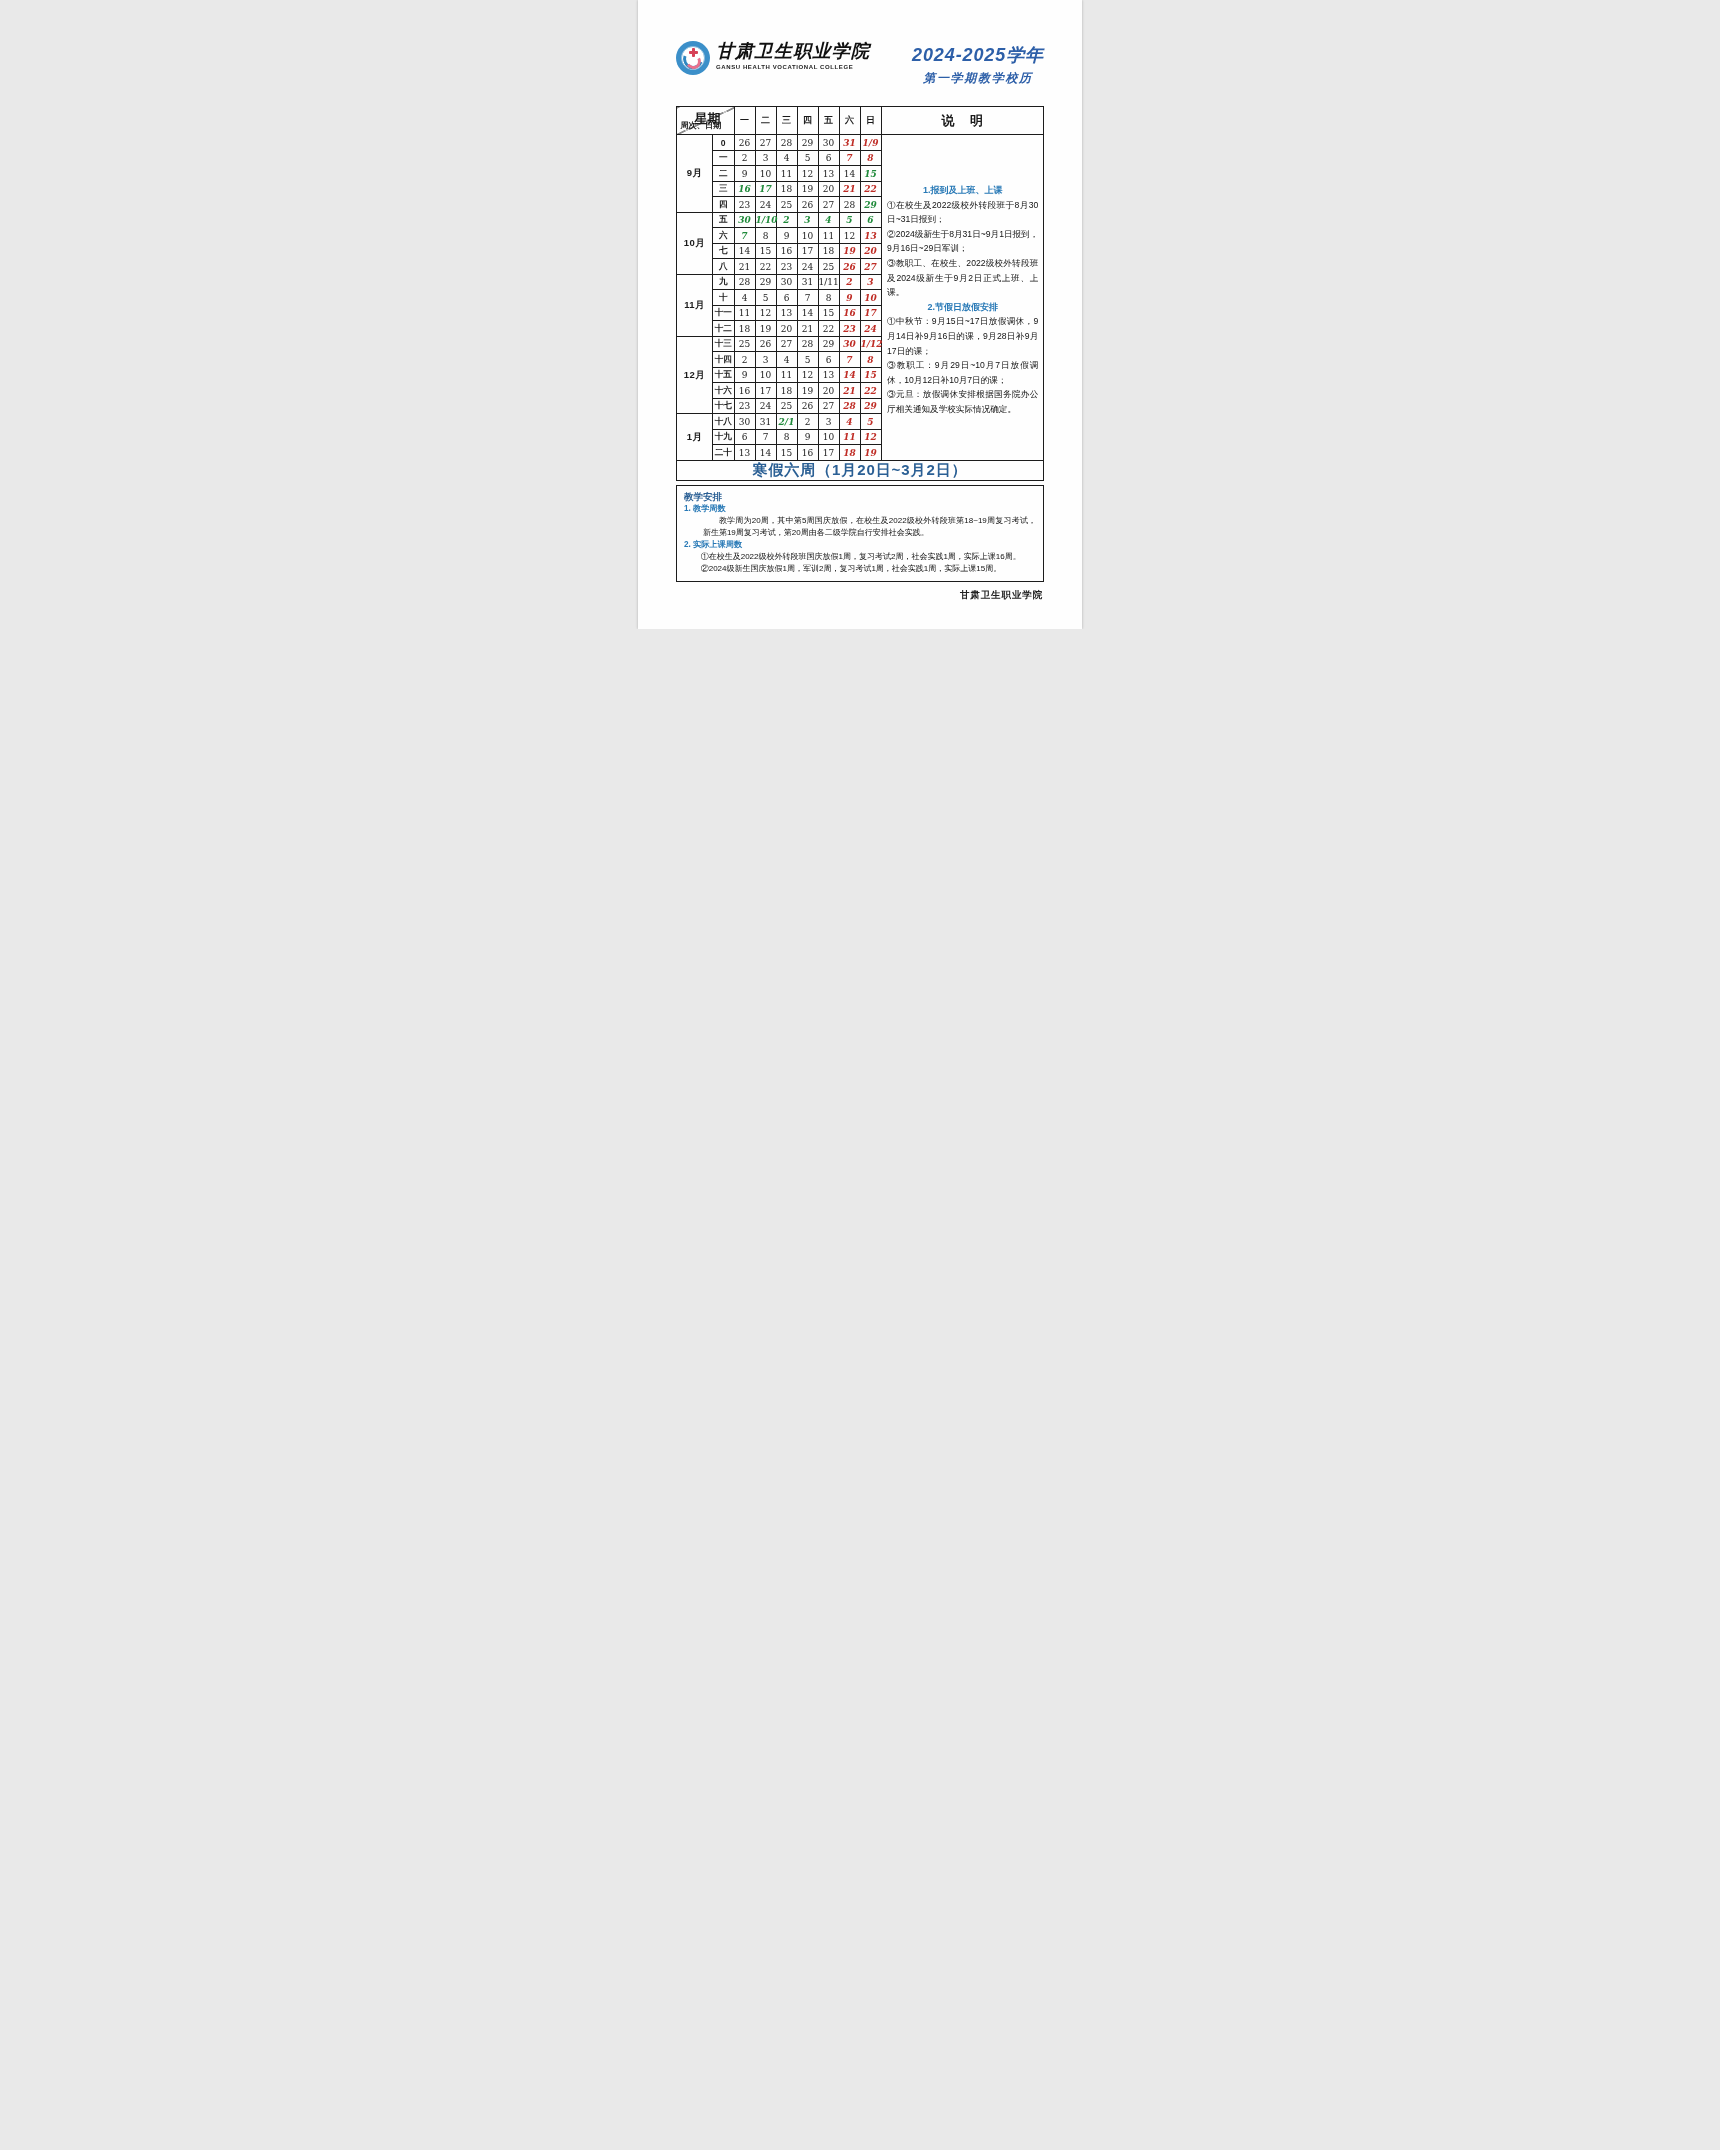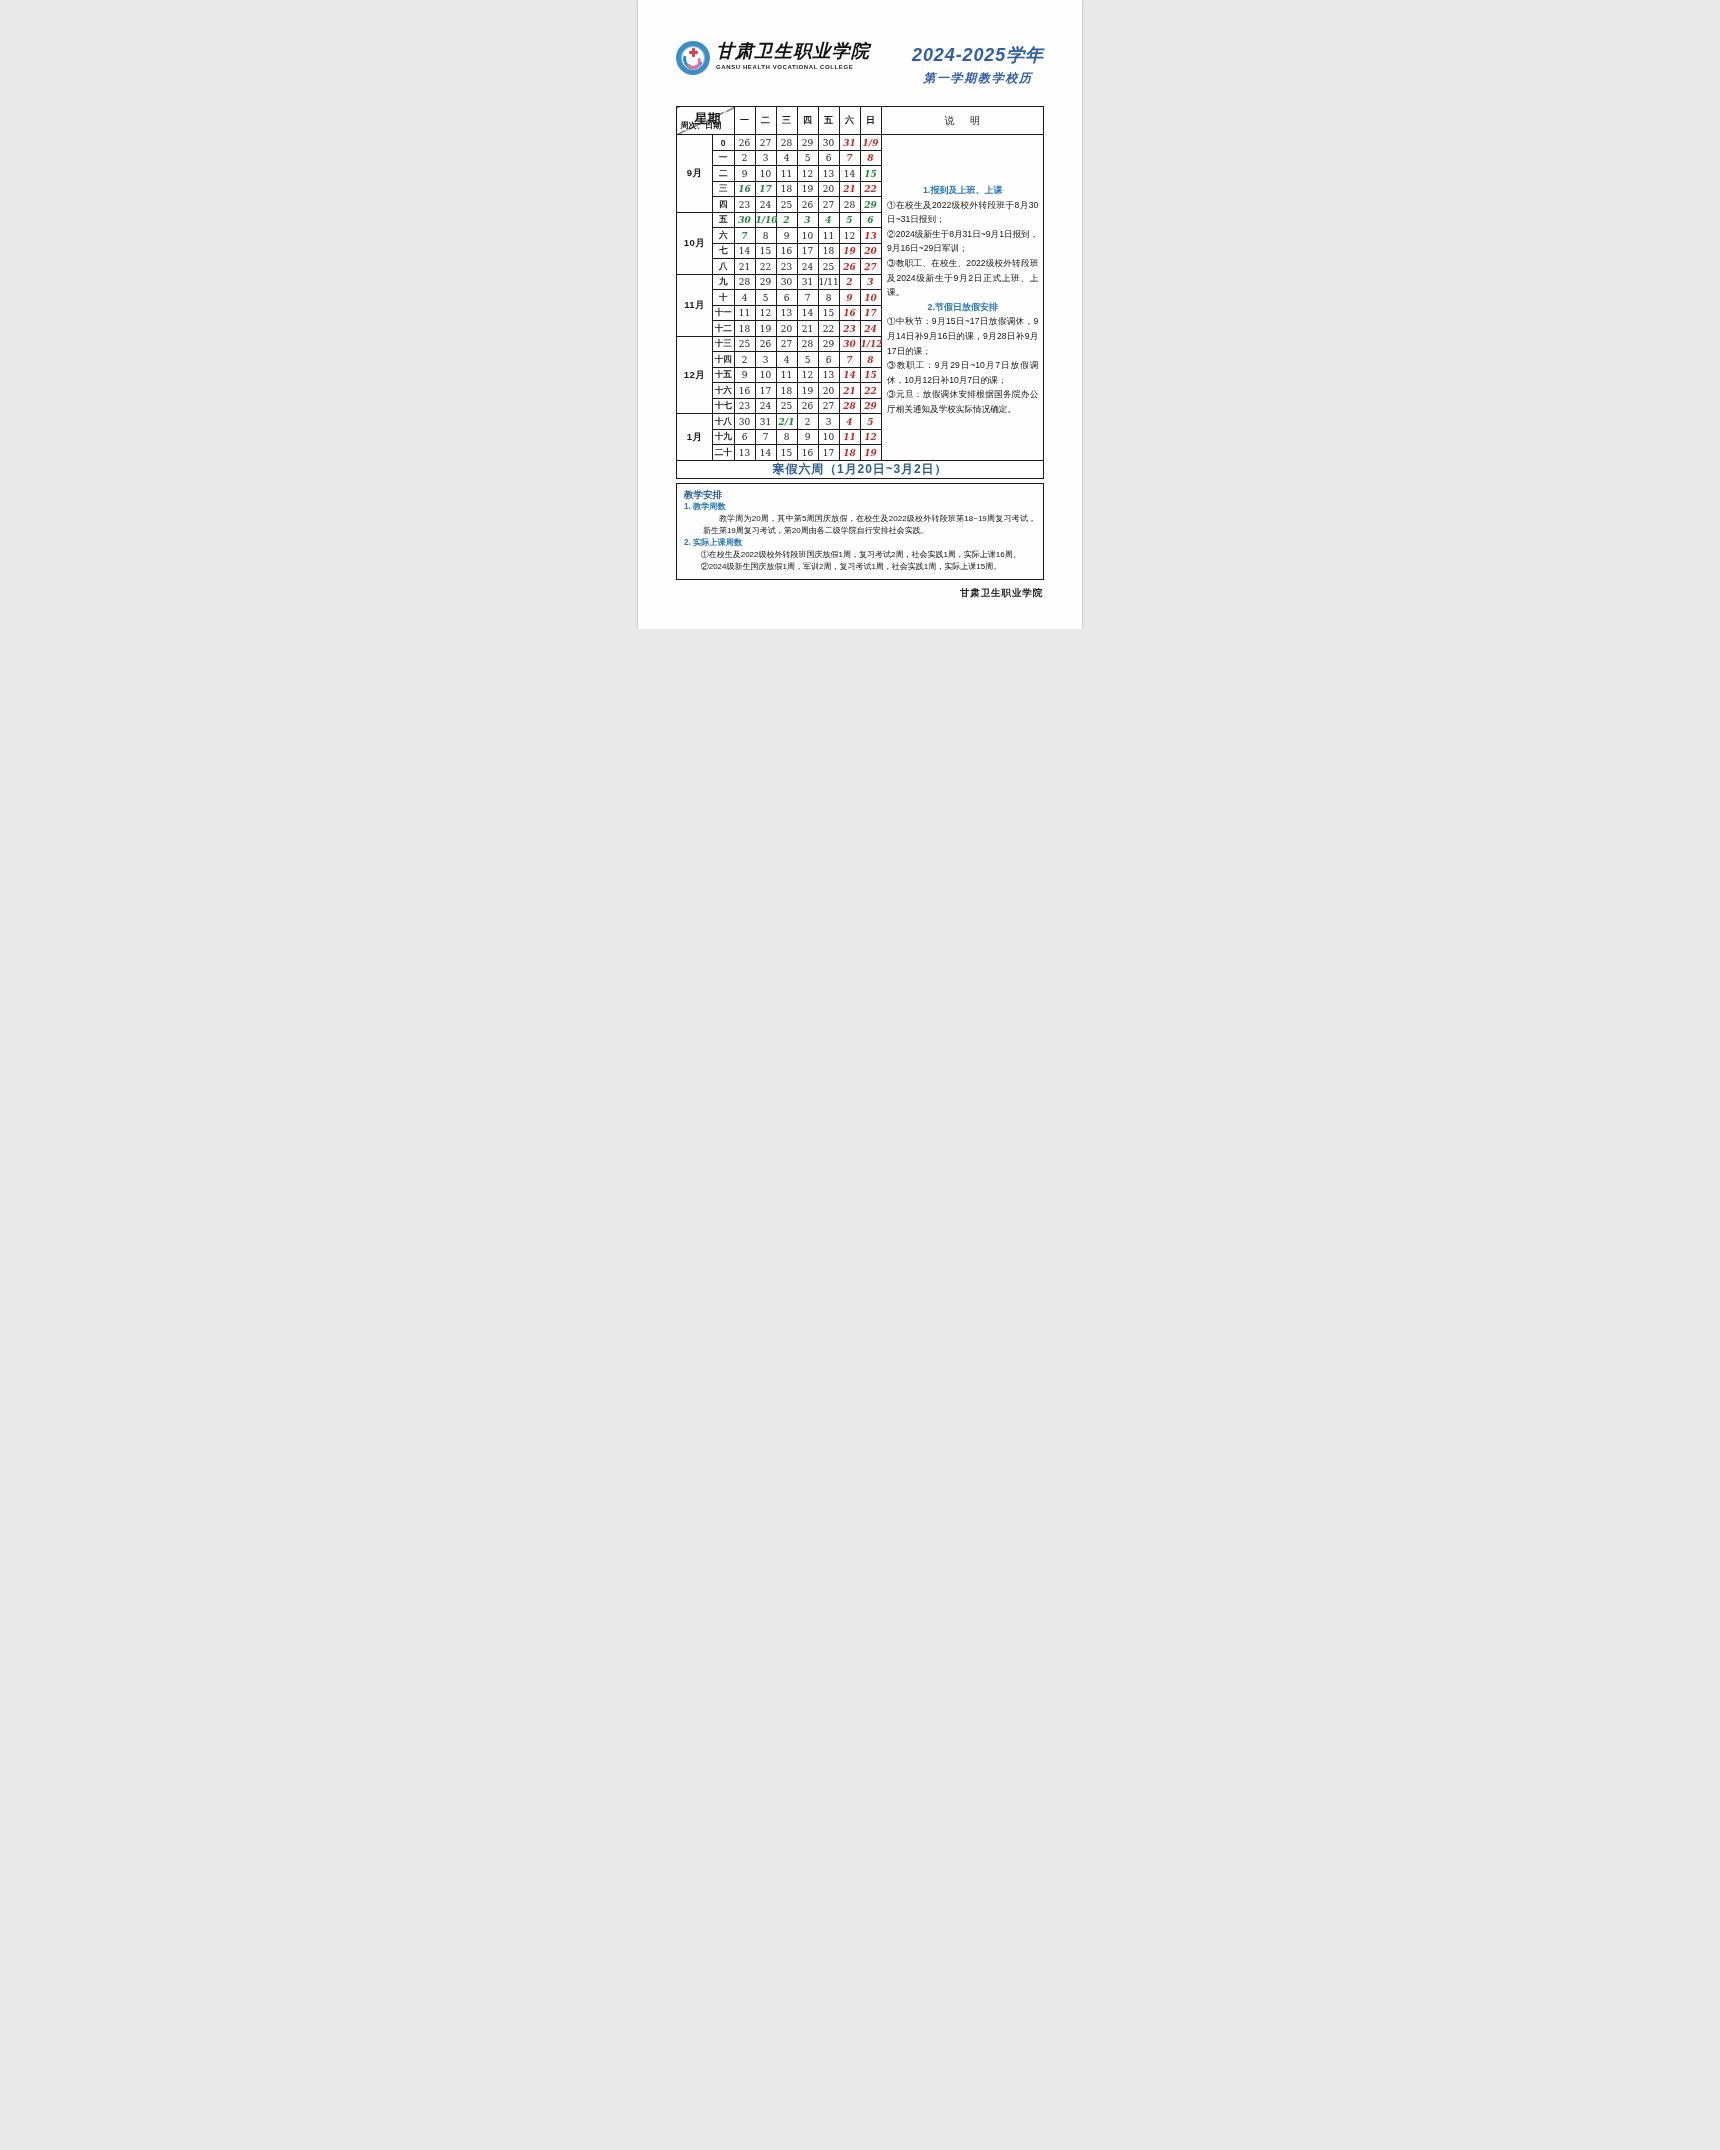--- a/index.html
+++ b/index.html
@@ -30,30 +30,30 @@
   .title-l2{font-size:12px;letter-spacing:1.7px;margin-top:3px;}
   
   table.cal{width:100%;border-collapse:collapse;table-layout:fixed;}
   .cal th,.cal td{border:0.9px solid #1c1c1c;text-align:center;vertical-align:middle;}
   .cal thead tr{height:28px;}
   .cal tbody tr{height:15.5px;}
   .corner{position:relative;background:linear-gradient(to bottom right,transparent calc(50% - 0.4px),#1c1c1c calc(50% - 0.4px),#1c1c1c calc(50% + 0.4px),transparent calc(50% + 0.4px));}
   .c-top{position:absolute;top:3px;right:13px;font-size:13px;font-weight:bold;}
   .c-bottom{position:absolute;bottom:3px;left:3.4px;font-size:8.2px;font-weight:bold;}
   .day-head{font-size:9px;font-weight:bold;}
-  .notes-head{font-size:10px;font-weight:normal;letter-spacing:15.5px;text-indent:15.5px;}
+  .notes-head{font-size:13px;font-weight:bold;letter-spacing:15.5px;text-indent:15.5px;}
   .month-cell{font-weight:bold;font-size:9.5px;letter-spacing:0.4px;}
   .week-cell{font-weight:bold;font-size:8.6px;}
   .day-cell{font-family:"DejaVu Serif","Liberation Serif",serif;font-size:9px;color:#222;}
   .day-cell.red{color:var(--red);font-style:italic;font-weight:bold;}
   .day-cell.green{color:var(--green);font-style:italic;font-weight:bold;}
   .notes-cell{vertical-align:top;text-align:left;padding:4.3px 4.7px 0 5.6px;}
   .note-h{color:var(--blue1);font-weight:bold;font-size:9px;line-height:14.6px;}
   .note-p{font-size:8.6px;line-height:14.6px;text-align:justify;color:#111;}
-  .winter-cell{height:17px;color:var(--blue2);font-weight:bold;font-size:12px;letter-spacing:0.9px;}
+  .winter-cell{height:17px;color:var(--blue2);font-weight:bold;font-size:15px;letter-spacing:0.9px;}
   
   .teach-box{border:0.9px solid #1c1c1c;margin-top:4.3px;padding:3.4px 6.9px 5.2px;}
   .teach-title{color:var(--blue2);font-weight:bold;font-size:9.5px;line-height:13.8px;}
   .teach-h{color:var(--blue1);font-weight:bold;font-size:8.2px;line-height:12px;}
   .teach-p{font-size:8px;line-height:12px;color:#111;text-align:justify;}
   .para-indent{text-indent:2em;margin-left:19px;}
   .item-indent{padding-left:2.1em;}
   
   .footer{text-align:right;padding:7.7px 0.9px 0 0;font-size:9.5px;font-weight:600;letter-spacing:0.9px;color:#222;}
 </style>

